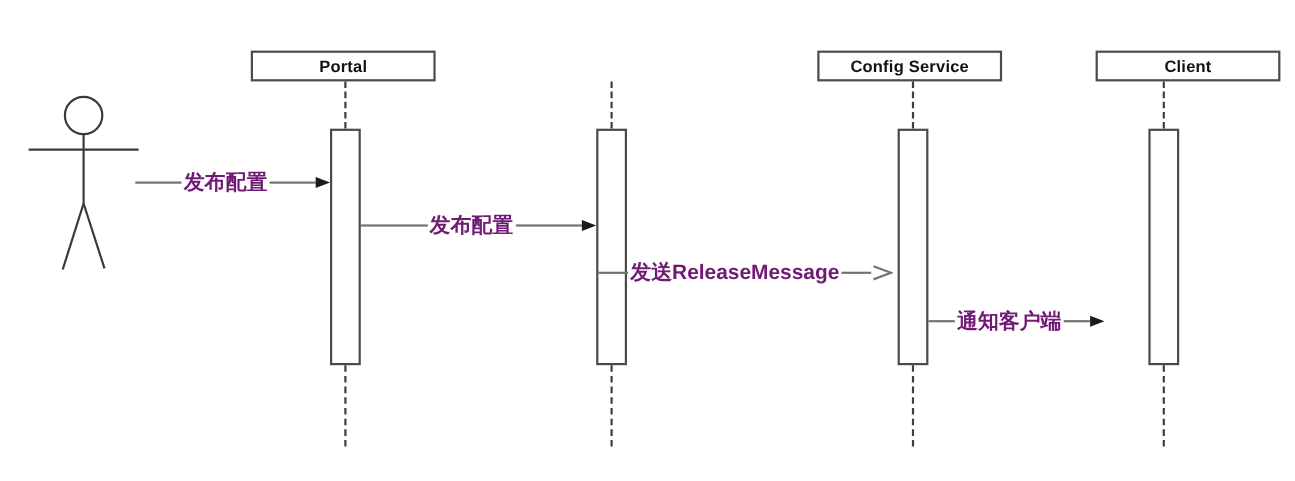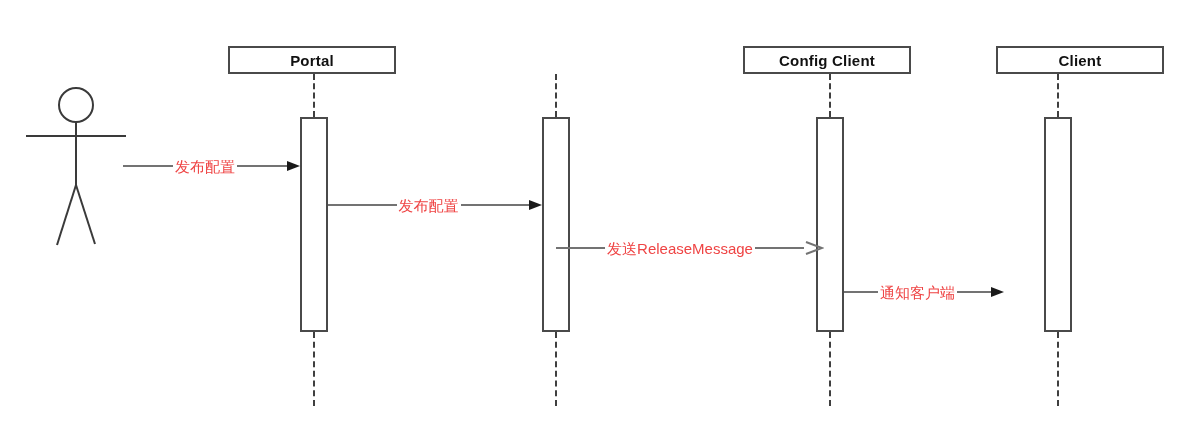--- a/index.html
+++ b/index.html
@@ -55,23 +55,23 @@
   }
   .message .seg {
     flex: 1 1 auto;
     height: 0;
     border-top: 2px solid #737373;
     min-width: 8px;
   }
   .message .label {
     flex: 0 0 auto;
     padding: 0 2px;
-    font-size: 15px;
-    font-weight: normal;
-    color: #ef4444;
+    font-size: 19px;
+    font-weight: bold;
+    color: #701a75;
     white-space: nowrap;
     text-align: center;
     line-height: 19px;
   }
   .arrow-solid {
     flex: 0 0 auto;
     width: 0; height: 0;
     border-left: 13px solid #1a1a1a;
     border-top: 5px solid transparent;
     border-bottom: 5px solid transparent;
@@ -99,21 +99,21 @@
   </div>
   <div class="dash top" style="left:313px"></div>
   <div class="activation" style="left:300px"></div>
   <div class="dash bottom" style="left:313px"></div>
 
   <div class="dash top" style="left:555px"></div>
   <div class="activation" style="left:542px"></div>
   <div class="dash bottom" style="left:555px"></div>
 
   <div class="head-box" style="left:743px">
-    <span>Config Client</span>
+    <span>Config Service</span>
   </div>
   <div class="dash top" style="left:829px"></div>
   <div class="activation" style="left:816px"></div>
   <div class="dash bottom" style="left:829px"></div>
 
   <div class="head-box" style="left:996px">
     <span>Client</span>
   </div>
   <div class="dash top" style="left:1057px"></div>
   <div class="activation" style="left:1044px"></div>
@@ -126,21 +126,21 @@
     <span class="arrow-solid"></span>
   </div>
 
   <div class="message" style="left:328px; top:195px; width:214px; height:20px">
     <span class="seg"></span>
     <span class="label">发布配置</span>
     <span class="seg"></span>
     <span class="arrow-solid"></span>
   </div>
 
-  <div class="message" style="left:556px; top:228px; width:268px; height:40px">
+  <div class="message" style="left:544px; top:228px; width:268px; height:40px">
     <span class="seg"></span>
     <span class="label">
       <span style="display:block">发送ReleaseMessage</span>
     </span>
     <span class="seg"></span>
     <svg class="arrow-open" width="20" height="18" viewBox="0 0 20 18">
       <path d="M2 3 L18 9 L2 15" fill="none" stroke="#737373" stroke-width="2"></path>
     </svg>
   </div>
 

